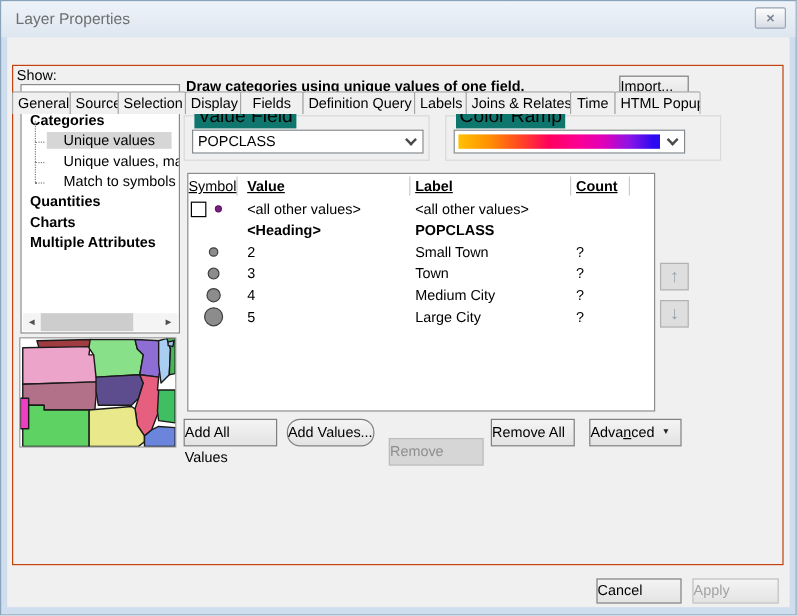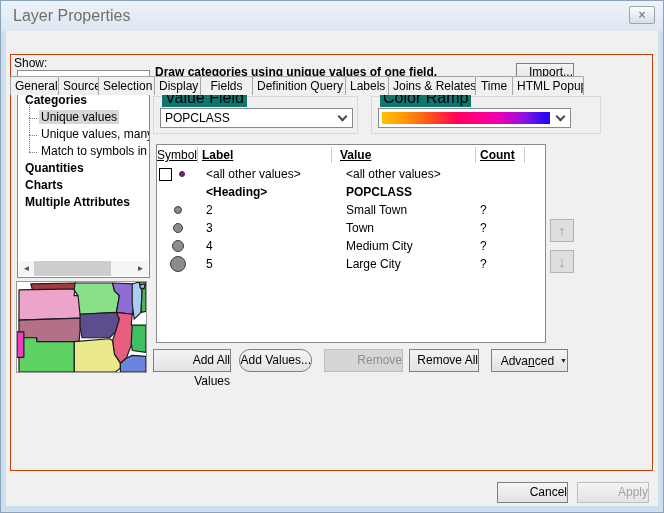--- a/index.html
+++ b/index.html
@@ -4,21 +4,21 @@
 <style>
   * { box-sizing: border-box; margin: 0; padding: 0; }
   body { font-family: "Liberation Sans", sans-serif; background: #ffffff; }
 
   .dialog { position: relative; width: 664px; height: 513px; background: #cfdeee;
             border: 1px solid #8ba3b8; overflow: hidden; }
 
   
   .titlebar { position: absolute; left: 0; top: 0; right: 0; height: 30px;
               background: linear-gradient(#eef3f9, #dde6f0); }
-  .title { margin-left: 12px; line-height: 30px; color: #6f6f6f; font-size: 16px; }
+  .title { margin-left: 12px; line-height: 30px; color: #6f6f6f; font-size: 13px; }
   .close-btn { position: absolute; right: 8px; top: 5px; width: 26px; height: 18px;
                background: linear-gradient(#fdfdfd, #d8dee6); border: 1px solid #99a4b1;
                border-radius: 2px; color: #7a8593; font-size: 12px; font-weight: bold;
                text-align: center; line-height: 16px; cursor: default; }
 
   
   .client { position: absolute; left: 5px; top: 30px; width: 652px; height: 475px;
             background: #f0f0f0; }
 
   
@@ -39,37 +39,37 @@
   .tree { position: absolute; left: 6px; top: 15px; width: 133px; height: 208px;
           background: #fff; border: 1px solid #8a8a8a; font-size: 12px; overflow: hidden; }
   .tree-items { padding: 4px 0 0 5px; }
   .tree-item { line-height: 17px; white-space: nowrap; }
   .tree-item.top { font-weight: bold; padding-left: 2px; }
   .tree-item.child { position: relative; padding-left: 16px; }
   .tree-item.child::before { content: ""; position: absolute; left: 6px; top: -8px;
           height: 17px; border-left: 1px dotted #808080; }
   .tree-item.child::after { content: ""; position: absolute; left: 6px; top: 9px;
           width: 8px; border-top: 1px dotted #808080; }
-  .tree-item.child .lbl { padding: 0 2px; }
+  .tree-item.child .lbl { padding: 0 14px; }
   .tree-item.selected .lbl { background: #d6d6d6; }
   .tree-scroll { position: absolute; left: 1px; right: 1px; bottom: 1px; height: 15px;
           background: #f4f4f4; display: flex; align-items: center; }
   .scroll-arrow { width: 15px; height: 15px; font-size: 8px; color: #505050;
           text-align: center; line-height: 15px; }
   .scroll-thumb { width: 77px; height: 15px; background: #cdcdcd; }
 
   
   .map { position: absolute; left: 5px; top: 226px; width: 131px; height: 92px;
          border: 1px solid #9a9a9a; background: #fff; }
   .map svg { display: block; width: 129px; height: 90px; }
 
   
   .desc { position: absolute; left: 144px; top: 10px; font-size: 12px; font-weight: bold; }
   .btn { background: linear-gradient(#f4f4f4, #e3e3e3); border: 1px solid #7f7f7f;
-         font-size: 12px; color: #000; text-align: right; font-family: "Liberation Sans", sans-serif; }
+         font-size: 12px; color: #000; text-align: left; font-family: "Liberation Sans", sans-serif; }
   .import-btn { position: absolute; left: 505px; top: 8px; width: 58px; height: 19px; line-height: 17px; }
 
   .group { position: absolute; border: 1px solid #d9d9d9; }
   .group-label { position: absolute; top: -8px; left: 8px; background: #0f766e;
           padding: 0 3px; font-size: 16px; }
   .group.value-field { left: 142px; top: 41px; width: 205px; height: 38px; }
   .group.color-ramp  { left: 360px; top: 41px; width: 230px; height: 38px; }
 
   .combo { position: absolute; left: 6px; top: 11px; width: 193px; height: 20px;
            background: #fff; border: 1px solid #868a8e; }
@@ -105,21 +105,21 @@
   
   .move-btn { position: absolute; left: 539px; width: 24px; height: 23px;
               background: #dedede; border: 1px solid #b2b2b2; color: #9aa0a6;
               font-size: 15px; font-weight: bold; text-align: center; line-height: 21px; }
   .move-up { top: 164px; } .move-down { top: 195px; }
 
   
   .act-btn { position: absolute; top: 294px; height: 23px; line-height: 21px; }
   .add-all    { left: 142px; width: 78px; }
   .add-values { left: 228px; width: 73px; border-radius: 11px; }
-  .remove     { left: 313px; width: 79px; background: #d6d6d6; color: #8e8e8e; border-color: #bcbcbc; }
+  .remove     { left: 313px; width: 79px; background: #d6d6d6; color: #8e8e8e; border-color: #bcbcbc; margin-top: 16px; }
   .remove-all { left: 398px; width: 70px; }
   .advanced   { left: 480px; width: 77px; }
   .advanced .key { text-decoration: underline; }
   .advanced .dd-arrow { font-size: 7px; vertical-align: 2px; margin-left: 6px; color: #222; }
 
   
   .footer-btn { position: absolute; top: 451px; height: 21px; line-height: 19px; }
   .ok     { left: 386px; width: 75px; margin-top: 36px; }
   .cancel { left: 491px; width: 71px; }
   .apply  { left: 571px; width: 72px; color: #a3a3a3; border-color: #bfbfbf; }
@@ -207,22 +207,22 @@
         <span class="group-label">Color Ramp</span>
         <div class="combo">
           <div class="ramp-swatch" style="background:linear-gradient(90deg,#ffc103 0%,#ff9102 15%,#ff4a21 30%,#ff005e 45%,#fb0095 60%,#e100b9 72%,#8a14e6 85%,#2a0af0 97%,#2a0af0 100%)"></div>
           <span class="chevron"></span>
         </div>
       </div>
 
       <div class="listbox">
         <div class="lv-header">
           <div class="lv-hcell c-sym">Symbol</div>
+          <div class="lv-hcell c-val bold">Value</div>
           <div class="lv-hcell c-lab bold">Label</div>
-          <div class="lv-hcell c-val bold">Value</div>
           <div class="lv-hcell c-cnt bold">Count</div>
         </div>
 
         <div class="lv-row">
           <div class="sym-cell first">
             <span class="checkbox"></span>
             <span class="dot d0" style="background:#7d1f87;border-color:#5e1566"></span>
           </div>
           <div class="cell c-val">&lt;all other values&gt;</div>
           <div class="cell c-lab">&lt;all other values&gt;</div>

